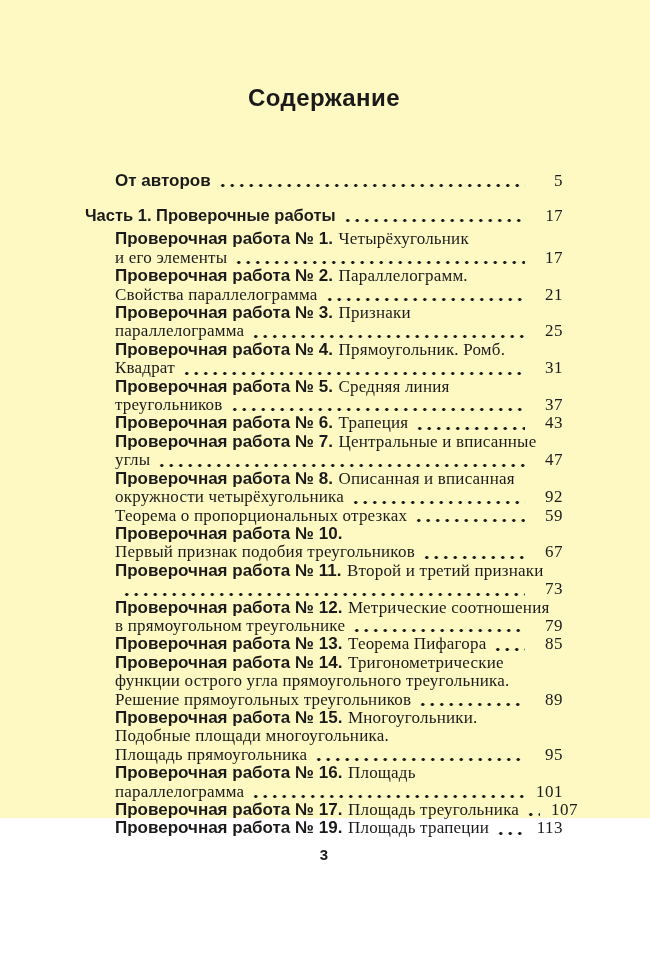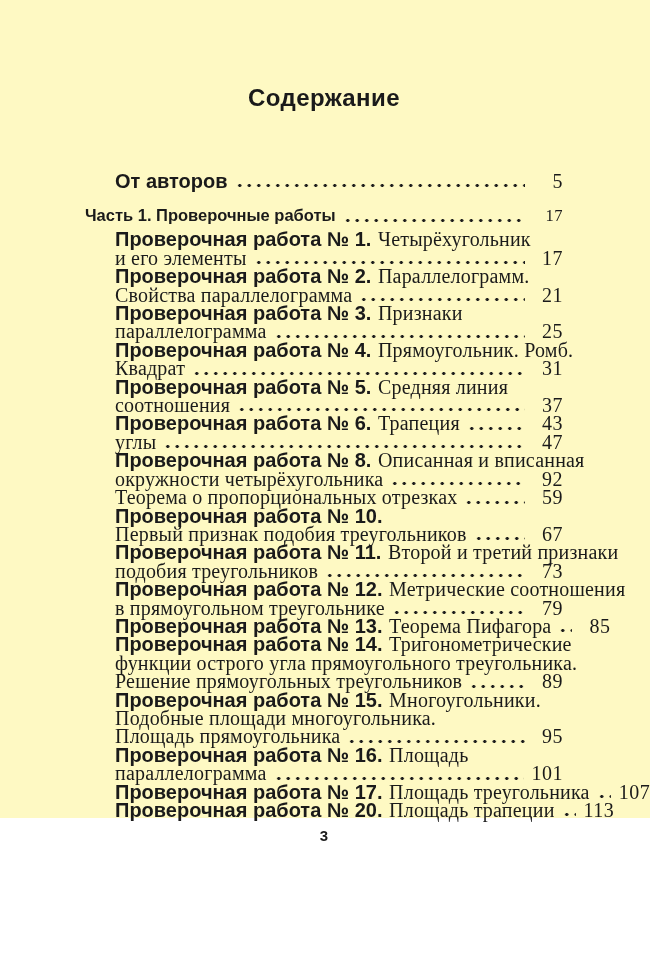--- a/index.html
+++ b/index.html
@@ -24,21 +24,21 @@
     letter-spacing: 0.4px;
     margin-bottom: 60px;
   }
   .toc { width: 100%; }
   .entry { margin: 0; }
   .entry.authors { margin-bottom: 16px; }
   .entry.part { margin-bottom: 5px; }
   .line {
     display: flex;
     align-items: baseline;
-    font-size: 20px;
+    font-size: 17px;
     line-height: 18.4px;
   }
   .entry.part .line { font-size: 16.5px; line-height: 19px; }
   .entry.authors .line, .entry.work .line { padding-left: 30px; }
   .b {
     font-family: "Liberation Sans", sans-serif;
     font-weight: 700;
     white-space: pre;
   }
   .t {
@@ -135,35 +135,39 @@
           <span class="leader"></span>
           <span class="pnum">31</span>
         </div>
       </div>
       <div class="entry work">
         <div class="line">
           <span class="b">Проверочная работа № 5.</span>
           <span class="t">Средняя линия</span>
         </div>
         <div class="line">
-          <span class="t">соотношения</span>
+          <span class="t">треугольников</span>
           <span class="leader"></span>
           <span class="pnum">37</span>
         </div>
       </div>
       <div class="entry work">
         <div class="line">
           <span class="b">Проверочная работа № 6.</span>
           <span class="t">Трапеция</span>
           <span class="leader"></span>
           <span class="pnum">43</span>
         </div>
       </div>
       <div class="entry work">
         <div class="line">
+          <span class="b">Проверочная работа № 7.</span>
+          <span class="t">Центральные и вписанные</span>
+        </div>
+        <div class="line">
           <span class="t">углы</span>
           <span class="leader"></span>
           <span class="pnum">47</span>
         </div>
       </div>
       <div class="entry work">
         <div class="line">
           <span class="b">Проверочная работа № 8.</span>
           <span class="t">Описанная и вписанная</span>
         </div>
@@ -189,21 +193,20 @@
           <span class="leader"></span>
           <span class="pnum">67</span>
         </div>
       </div>
       <div class="entry work">
         <div class="line">
           <span class="b">Проверочная работа № 11.</span>
           <span class="t">Второй и третий признаки</span>
         </div>
         <div class="line">
-          <span class="t">подобия треугольников</span>
           <span class="leader"></span>
           <span class="pnum">73</span>
         </div>
       </div>
       <div class="entry work">
         <div class="line">
           <span class="b">Проверочная работа № 12.</span>
           <span class="t">Метрические соотношения</span>
         </div>
         <div class="line">
@@ -262,21 +265,21 @@
       <div class="entry work">
         <div class="line">
           <span class="b">Проверочная работа № 17.</span>
           <span class="t">Площадь треугольника</span>
           <span class="leader"></span>
           <span class="pnum">107</span>
         </div>
       </div>
       <div class="entry work">
         <div class="line">
-          <span class="b">Проверочная работа № 20.</span>
+          <span class="b">Проверочная работа № 19.</span>
           <span class="t">Площадь трапеции</span>
           <span class="leader"></span>
           <span class="pnum">113</span>
         </div>
       </div>
     </div>
   <div class="footer">3</div>
 </div>
 
 </body></html>

